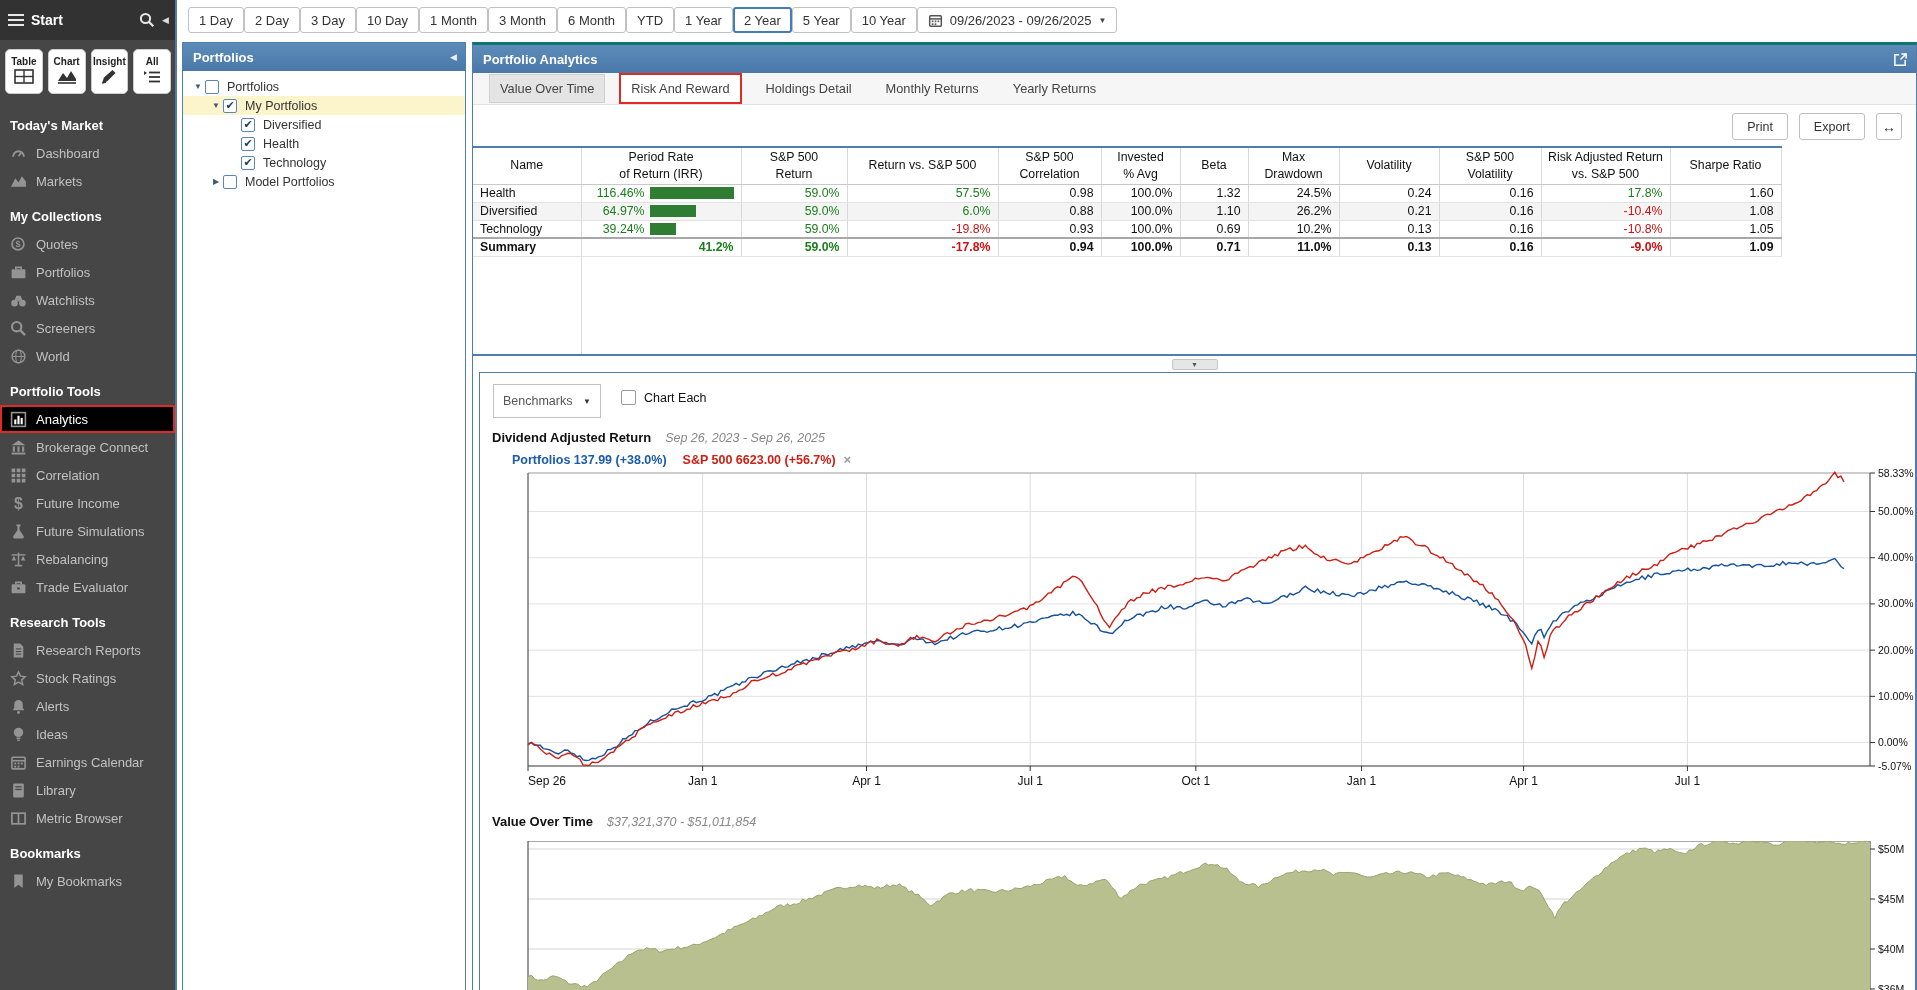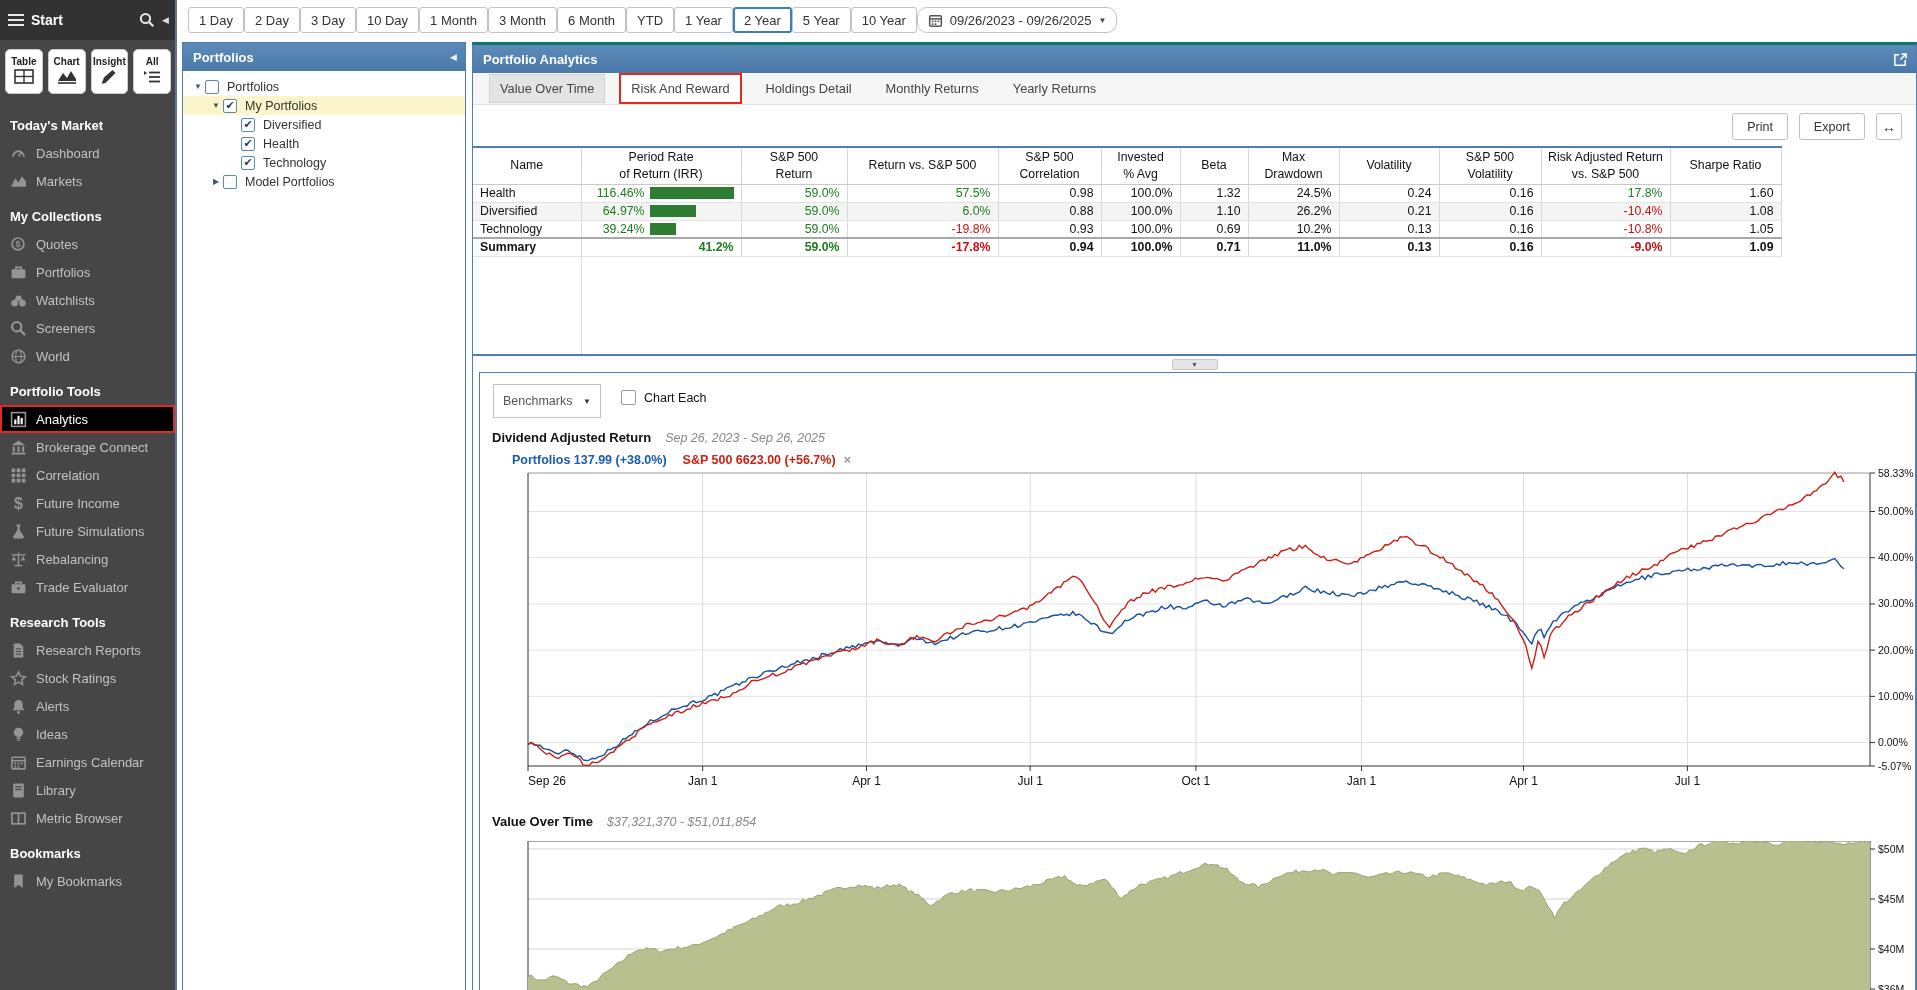--- a/index.html
+++ b/index.html
@@ -26,21 +26,21 @@
   .sb-item svg { flex:none; fill:#949494; }
   .sb-item.sel { background:#000; border:2px solid #df2b26; color:#fff; padding-left:8px; }
   .sb-item.sel svg { fill:#fff; }
 
   
   .topbar { position:absolute; left:182px; top:0; right:0; height:40px; background:#fff;
     display:flex; align-items:center; padding-left:6px; }
   .tb-btn { height:26px; padding:0 10px; background:#fff; border:1px solid #c2c2c2; border-radius:3px;
     font-size:13px; color:#333; display:flex; align-items:center; cursor:pointer; }
   .tb-btn.sel { border:2px solid #3f7dbf; padding:0 9px; }
-  .date-btn { height:26px; border:1px solid #c2c2c2; border-radius:10px; background:#fff; display:flex;
+  .date-btn { height:26px; border:1px solid #c2c2c2; border-radius:3px; background:#fff; display:flex;
     align-items:center; gap:7px; padding:0 10px; font-size:13px; color:#333; cursor:pointer; }
   .date-btn .caret { font-size:8px; color:#444; }
 
   
   .pf-panel { position:absolute; left:182px; top:42px; width:284px; bottom:0; background:#fff;
     border:1px solid #4e7dae; border-bottom:none; }
   .titlebar { height:28px; background:linear-gradient(#5d8bb9,#4a78a9); color:#fff; font-weight:bold;
     font-size:13px; display:flex; align-items:center; padding:0 8px 0 10px; }
   .titlebar .spacer { flex:1; }
   .titlebar .tb-collapse { font-size:9px; color:#eaf1f8; cursor:pointer; }

